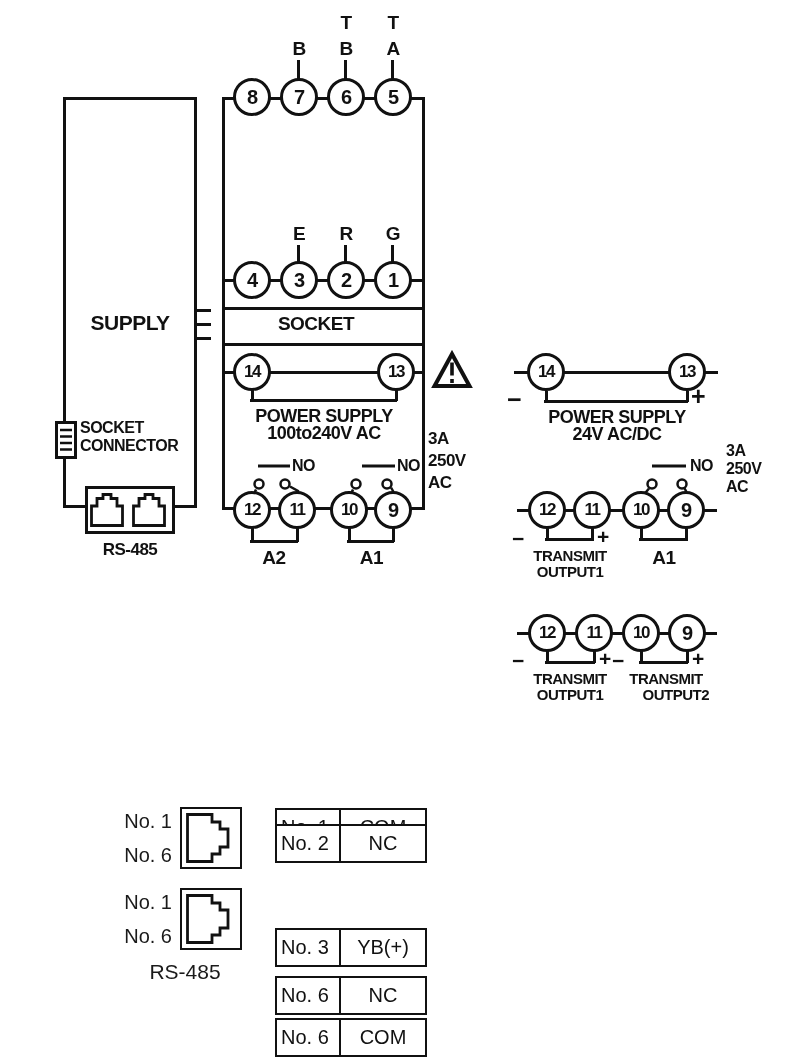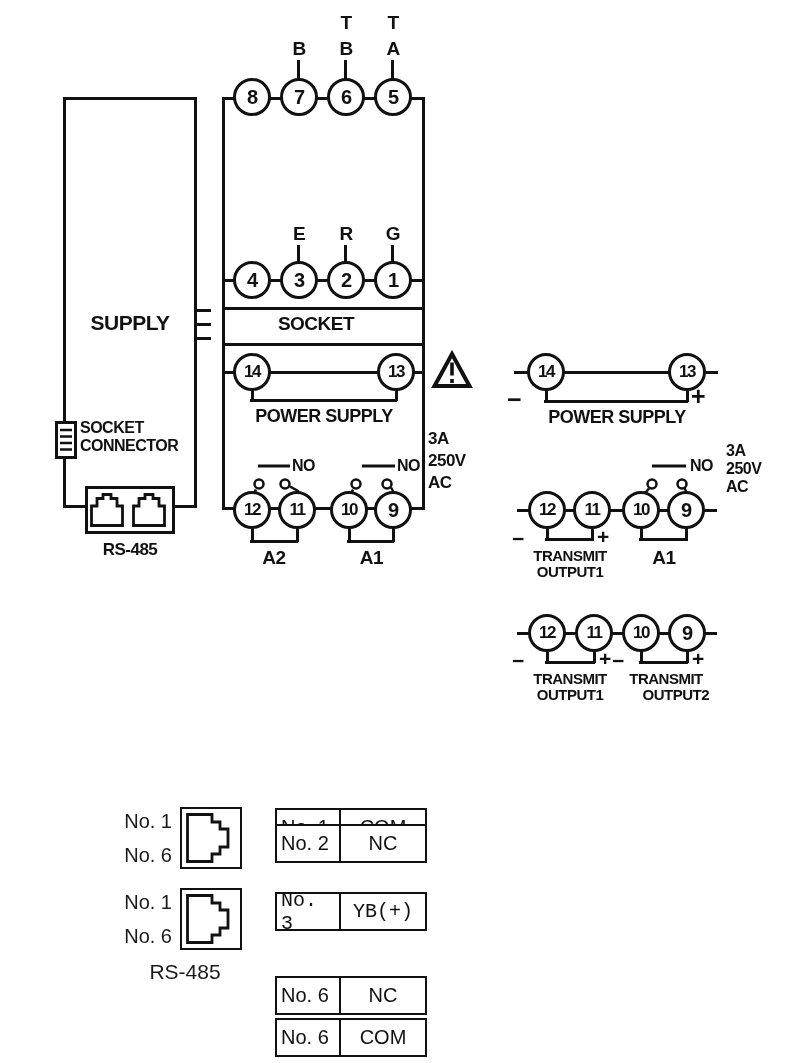--- a/index.html
+++ b/index.html
@@ -88,20 +88,21 @@
   <div class="circ" style="left:327px;top:261px;">2</div>
   <div class="circ" style="left:374px;top:261px;">1</div>
 
   <div class="ln" style="left:224px;top:370.5px;width:199px;height:3px;"></div>
   <div class="circ two" style="left:233px;top:353px;">14</div>
   <div class="circ two" style="left:377px;top:353px;">13</div>
   <div class="ln" style="left:250.5px;top:390px;width:3px;height:11px;"></div>
   <div class="ln" style="left:394.5px;top:390px;width:3px;height:11px;"></div>
   <div class="ln" style="left:250px;top:399px;width:147px;height:3px;"></div>
   <div class="cad ctr" style="left:238px;top:406px;width:172px;font-size:18px;">POWER SUPPLY</div>
+  <div class="cad ctr" style="left:238px;top:423px;width:172px;font-size:18px;">100to240V AC</div>
 
   <svg class="abs" style="left:243px;top:455px" width="65" height="45" viewBox="0 0 65 45">
     <line x1="15" y1="11" x2="47" y2="11" stroke="#111" stroke-width="3"></line>
     <circle cx="16" cy="29" r="4.5" fill="#fff" stroke="#111" stroke-width="2.5"></circle>
     <circle cx="42" cy="29" r="4.5" fill="#fff" stroke="#111" stroke-width="2.5"></circle>
     <polyline points="9,43 13,34.5" fill="none" stroke="#111" stroke-width="2.5"></polyline>
     <polyline points="55,43 55,36 47,31.5" fill="none" stroke="#111" stroke-width="2.5"></polyline>
   </svg>
   <div class="cad" style="left:292px;top:457px;font-size:16px;">NO</div>
   <svg class="abs" style="left:340px;top:455px" width="65" height="45" viewBox="0 0 65 45">
@@ -138,20 +139,21 @@
 
   <div class="ln" style="left:514px;top:370.5px;width:204px;height:3px;"></div>
   <div class="circ two" style="left:527px;top:353px;">14</div>
   <div class="circ two" style="left:668px;top:353px;">13</div>
   <div class="ln" style="left:544.5px;top:391px;width:3px;height:11px;"></div>
   <div class="ln" style="left:685.5px;top:391px;width:3px;height:11px;"></div>
   <div class="ln" style="left:544px;top:400px;width:144px;height:3px;"></div>
   <div class="sg" style="left:507px;top:387px;">−</div>
   <div class="sg" style="left:691px;top:384px;">+</div>
   <div class="cad ctr" style="left:515px;top:407px;width:204px;font-size:18px;">POWER SUPPLY</div>
+  <div class="cad ctr" style="left:515px;top:424px;width:204px;font-size:18px;">24V AC/DC</div>
 
   <svg class="abs" style="left:632px;top:455px" width="65" height="45" viewBox="0 0 65 45">
     <line x1="20" y1="11" x2="54" y2="11" stroke="#111" stroke-width="3"></line>
     <circle cx="20" cy="29" r="4.5" fill="#fff" stroke="#111" stroke-width="2.5"></circle>
     <circle cx="50" cy="29" r="4.5" fill="#fff" stroke="#111" stroke-width="2.5"></circle>
     <polyline points="9,43 17,33.5" fill="none" stroke="#111" stroke-width="2.5"></polyline>
     <polyline points="54,43 54,36 52,32.5" fill="none" stroke="#111" stroke-width="2.5"></polyline>
   </svg>
   <div class="cad" style="left:690px;top:457px;font-size:16px;">NO</div>
 
@@ -218,21 +220,21 @@
   <div class="sans ctr" style="left:140px;top:960px;width:90px;font-size:21px;text-align:center;">RS-485</div>
 
   <div class="trow" style="top:808px;">
     <div class="c1">No. 1</div>
     <div class="c2">COM</div>
   </div>
   <div class="trow" style="top:824px;">
     <div class="c1">No. 2</div>
     <div class="c2">NC</div>
   </div>
-  <div class="trow" style="top:892px;font-family:Liberation Mono, monospace;">
+  <div class="trow" style="top:928px;">
     <div class="c1">No. 3</div>
     <div class="c2">YB(+)</div>
   </div>
   <div class="trow" style="top:976px;">
     <div class="c1">No. 6</div>
     <div class="c2">NC</div>
   </div>
   <div class="trow" style="top:1018px;">
     <div class="c1">No. 6</div>
     <div class="c2">COM</div>

